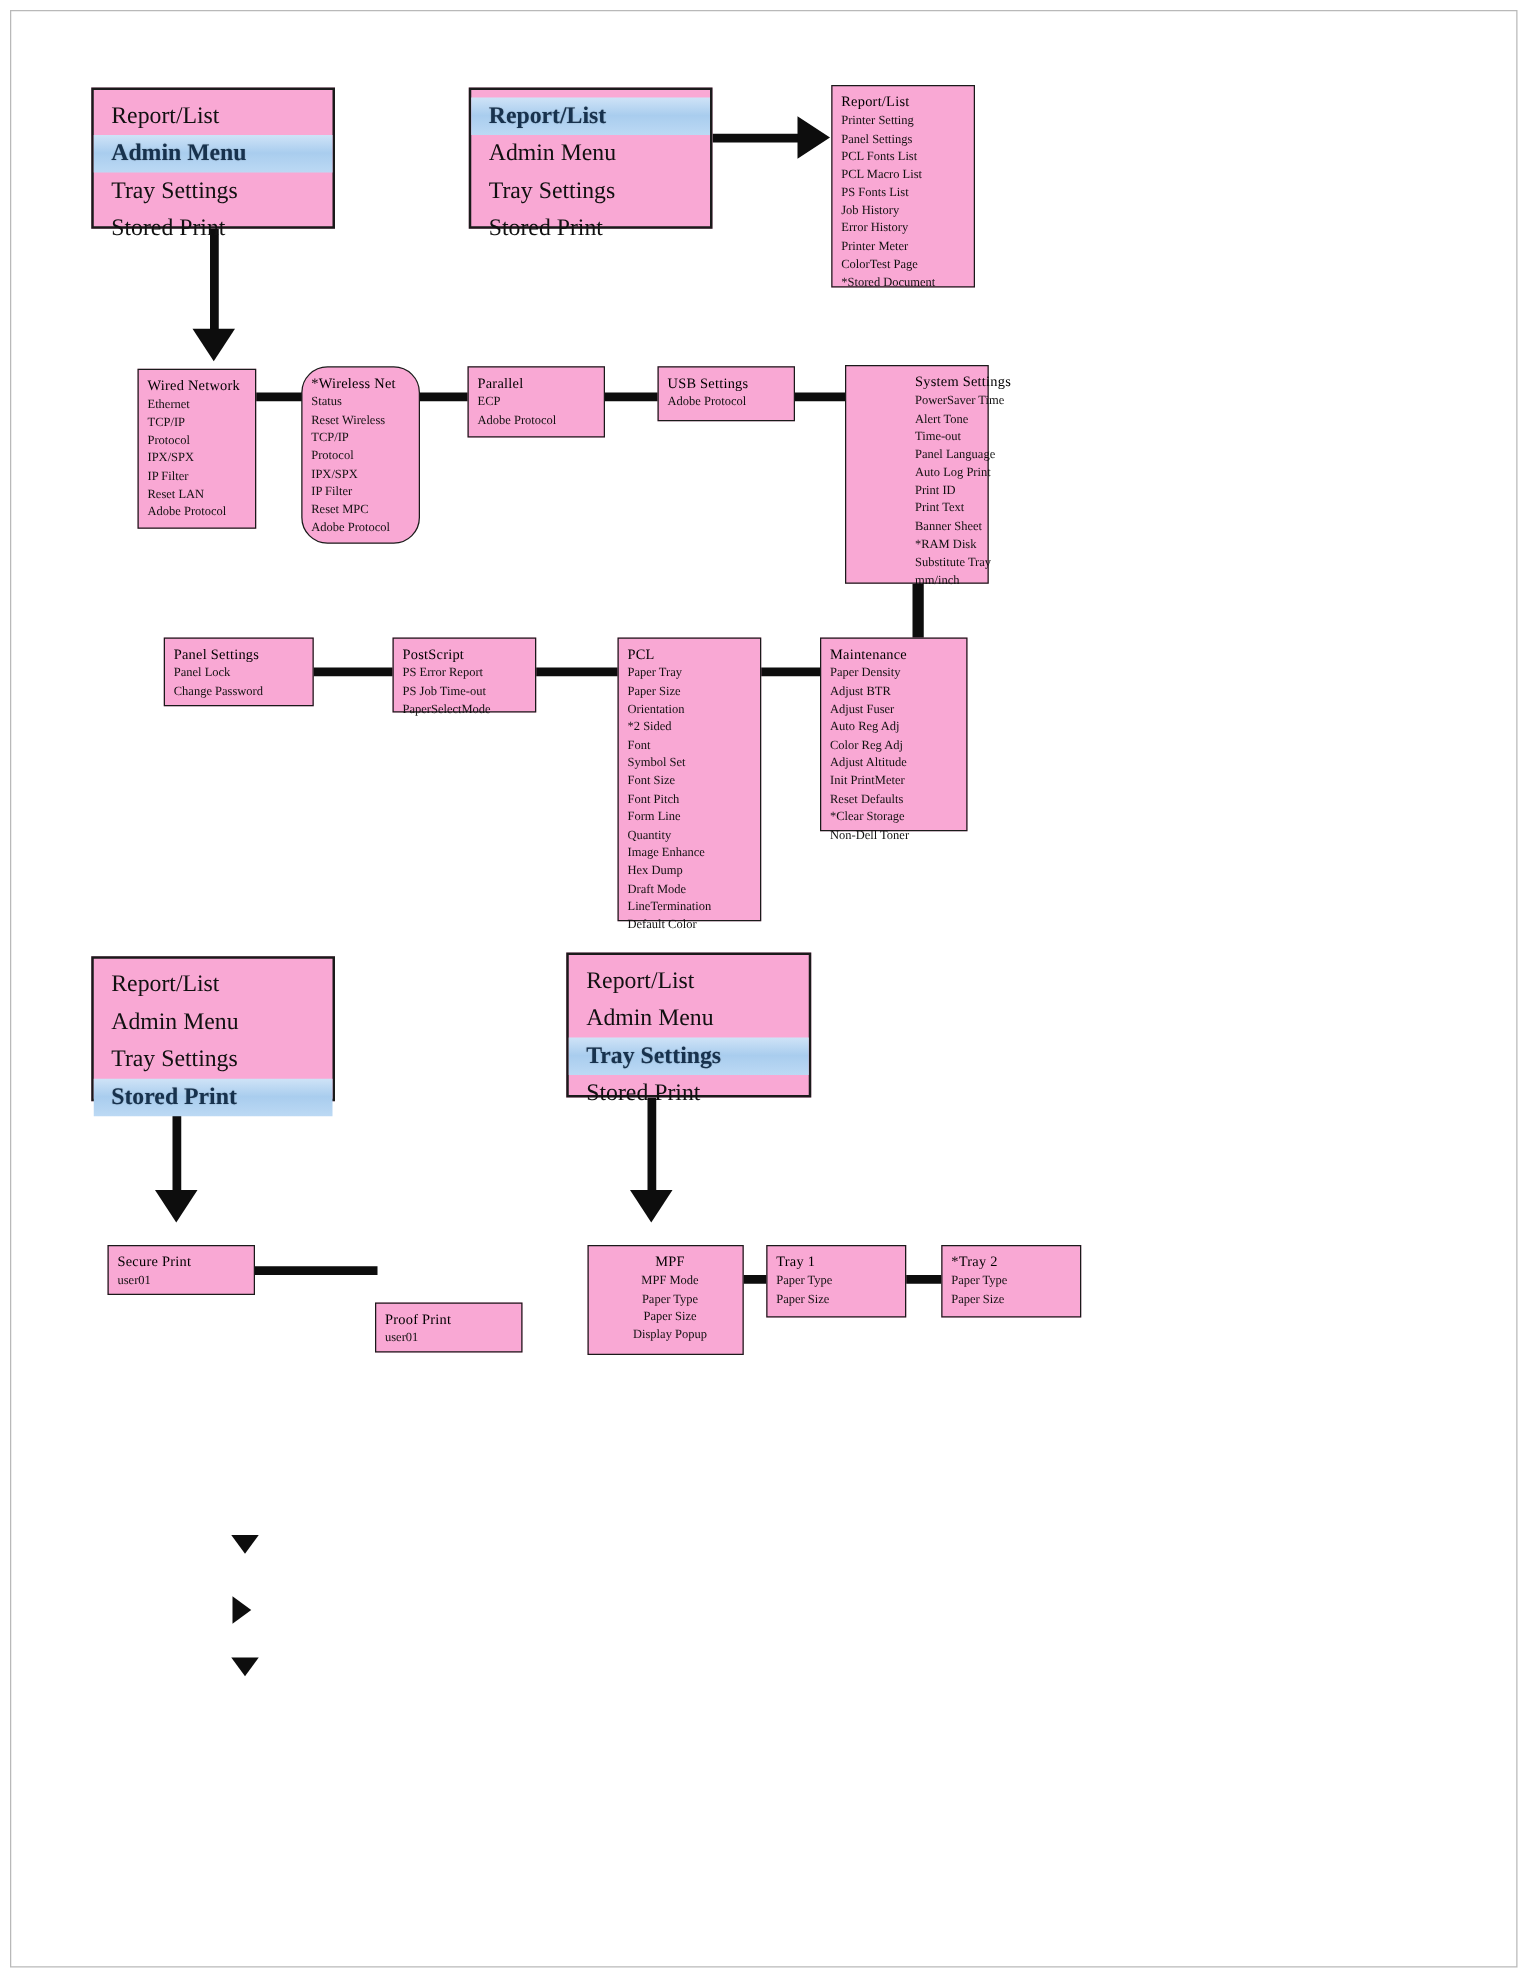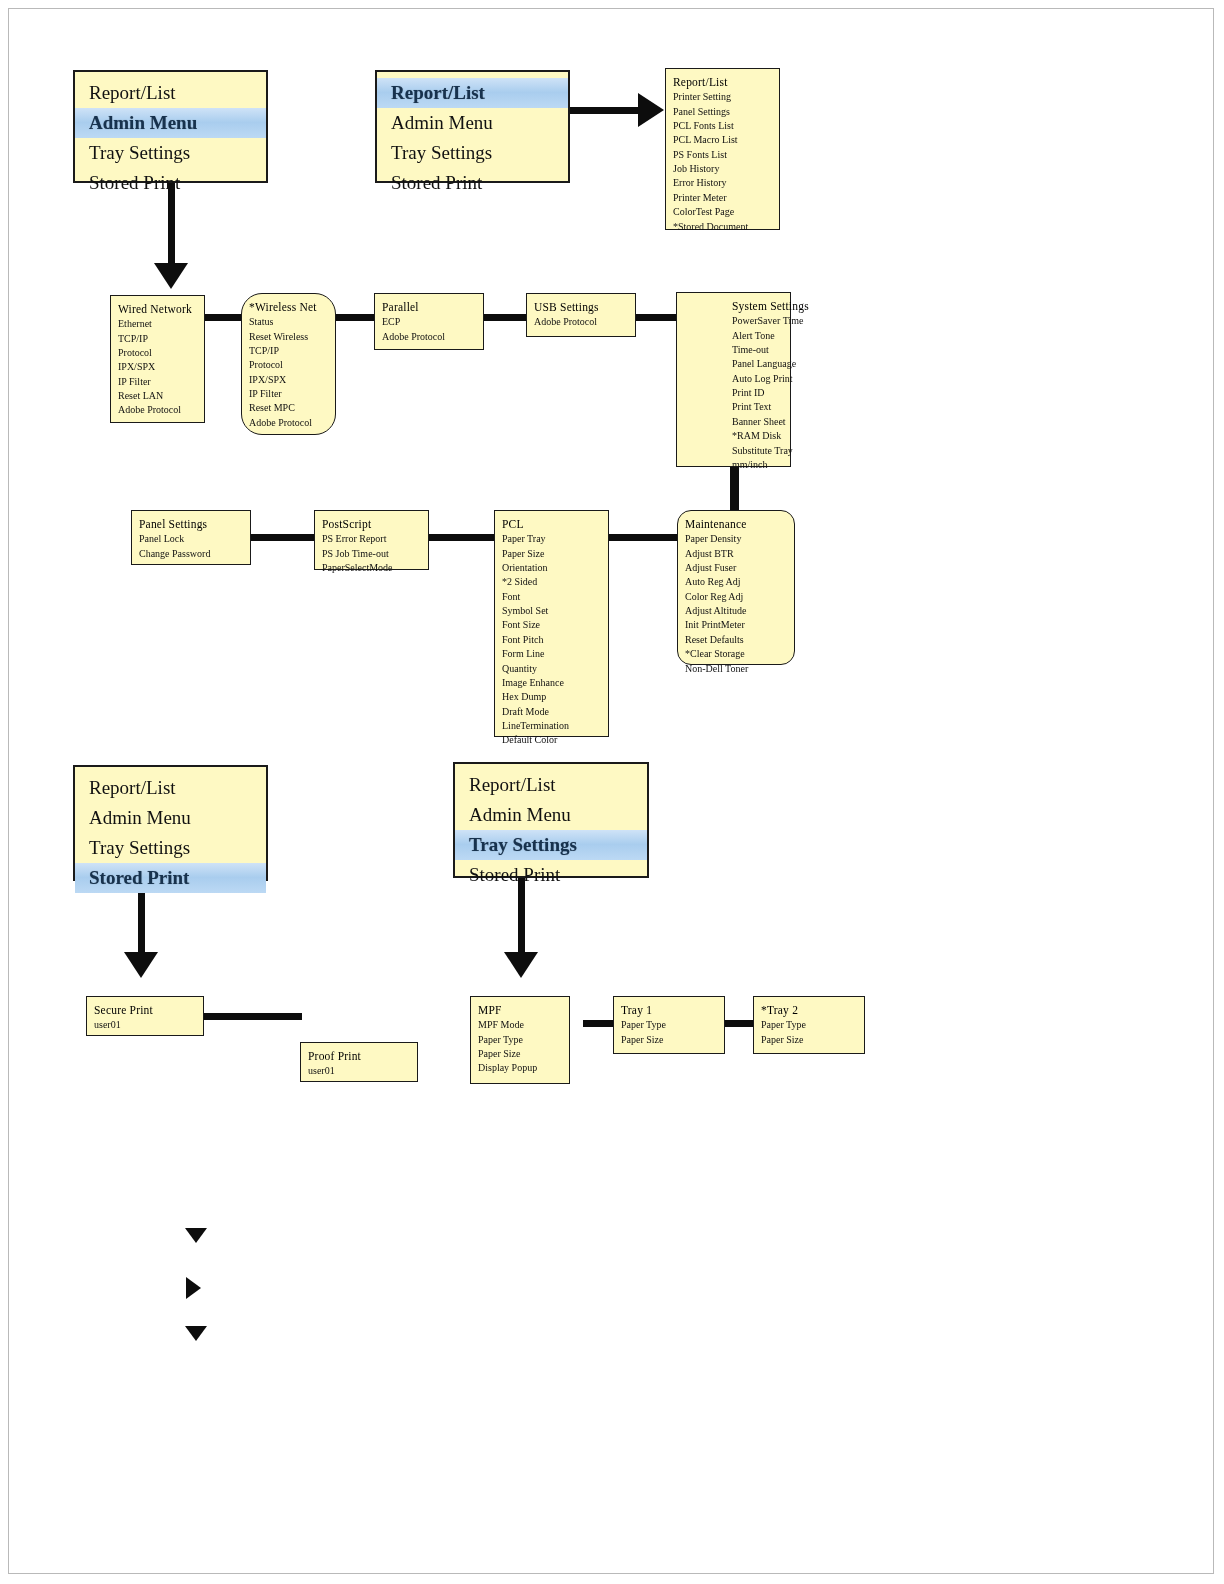--- a/index.html
+++ b/index.html
@@ -24,21 +24,21 @@
     left: 8px;
     top: 8px;
     width: 1206px;
     height: 1566px;
     border: 1px solid #b9b9b9;
     box-sizing: border-box;
   }
   
   .node {
     position: absolute;
-    background: #fef9c3;
+    background: #f9a8d4;
     border: 2px solid #1a1a1a;
     box-sizing: border-box;
     z-index: 5;
   }
   .node.thin { border-width: 1.5px; }
 
   
   .menu-box { padding: 6px 0 6px 0; }
   .menu-item {
     font-size: 19px;
@@ -247,21 +247,21 @@
     <div class="tree-item">Quantity</div>
     <div class="tree-item">Image Enhance</div>
     <div class="tree-item">Hex Dump</div>
     <div class="tree-item">Draft Mode</div>
     <div class="tree-item">LineTermination</div>
     <div class="tree-item">Default Color</div>
   </div>
 
   <div class="conn conn-h" style="left:607px; top:534px; width:72px;"></div>
 
-  <div class="node thin tree-box" style="left:677px; top:510px; width:118px; height:155px;border-radius:14px;">
+  <div class="node thin tree-box" style="left:656px; top:510px; width:118px; height:155px;">
     <div class="tree-title blurry">Maintenance</div>
     <div class="tree-item">Paper Density</div>
     <div class="tree-item">Adjust BTR</div>
     <div class="tree-item">Adjust Fuser</div>
     <div class="tree-item">Auto Reg Adj</div>
     <div class="tree-item">Color Reg Adj</div>
     <div class="tree-item">Adjust Altitude</div>
     <div class="tree-item">Init PrintMeter</div>
     <div class="tree-item">Reset Defaults</div>
     <div class="tree-item">*Clear Storage</div>
@@ -293,21 +293,21 @@
     <div class="tree-item">user01</div>
   </div>
 
   <div class="conn conn-h" style="left:202px; top:1013px; width:100px;"></div>
 
   <div class="node thin tree-box" style="left:300px; top:996px; width:118px; height:40px;margin-top:46px;">
     <div class="tree-title blurry">Proof Print</div>
     <div class="tree-item">user01</div>
   </div>
 
-  <div class="node thin tree-box" style="left:470px; top:996px; width:100px; height:88px;">
+  <div class="node thin tree-box" style="left:470px; top:996px; width:125px; height:88px;text-align:center;">
     <div class="tree-title blurry">MPF</div>
     <div class="tree-item">MPF Mode</div>
     <div class="tree-item">Paper Type</div>
     <div class="tree-item">Paper Size</div>
     <div class="tree-item">Display Popup</div>
   </div>
 
   <div class="conn conn-h" style="left:583px; top:1020px; width:32px;"></div>
 
   <div class="node thin tree-box" style="left:613px; top:996px; width:112px; height:58px;">

